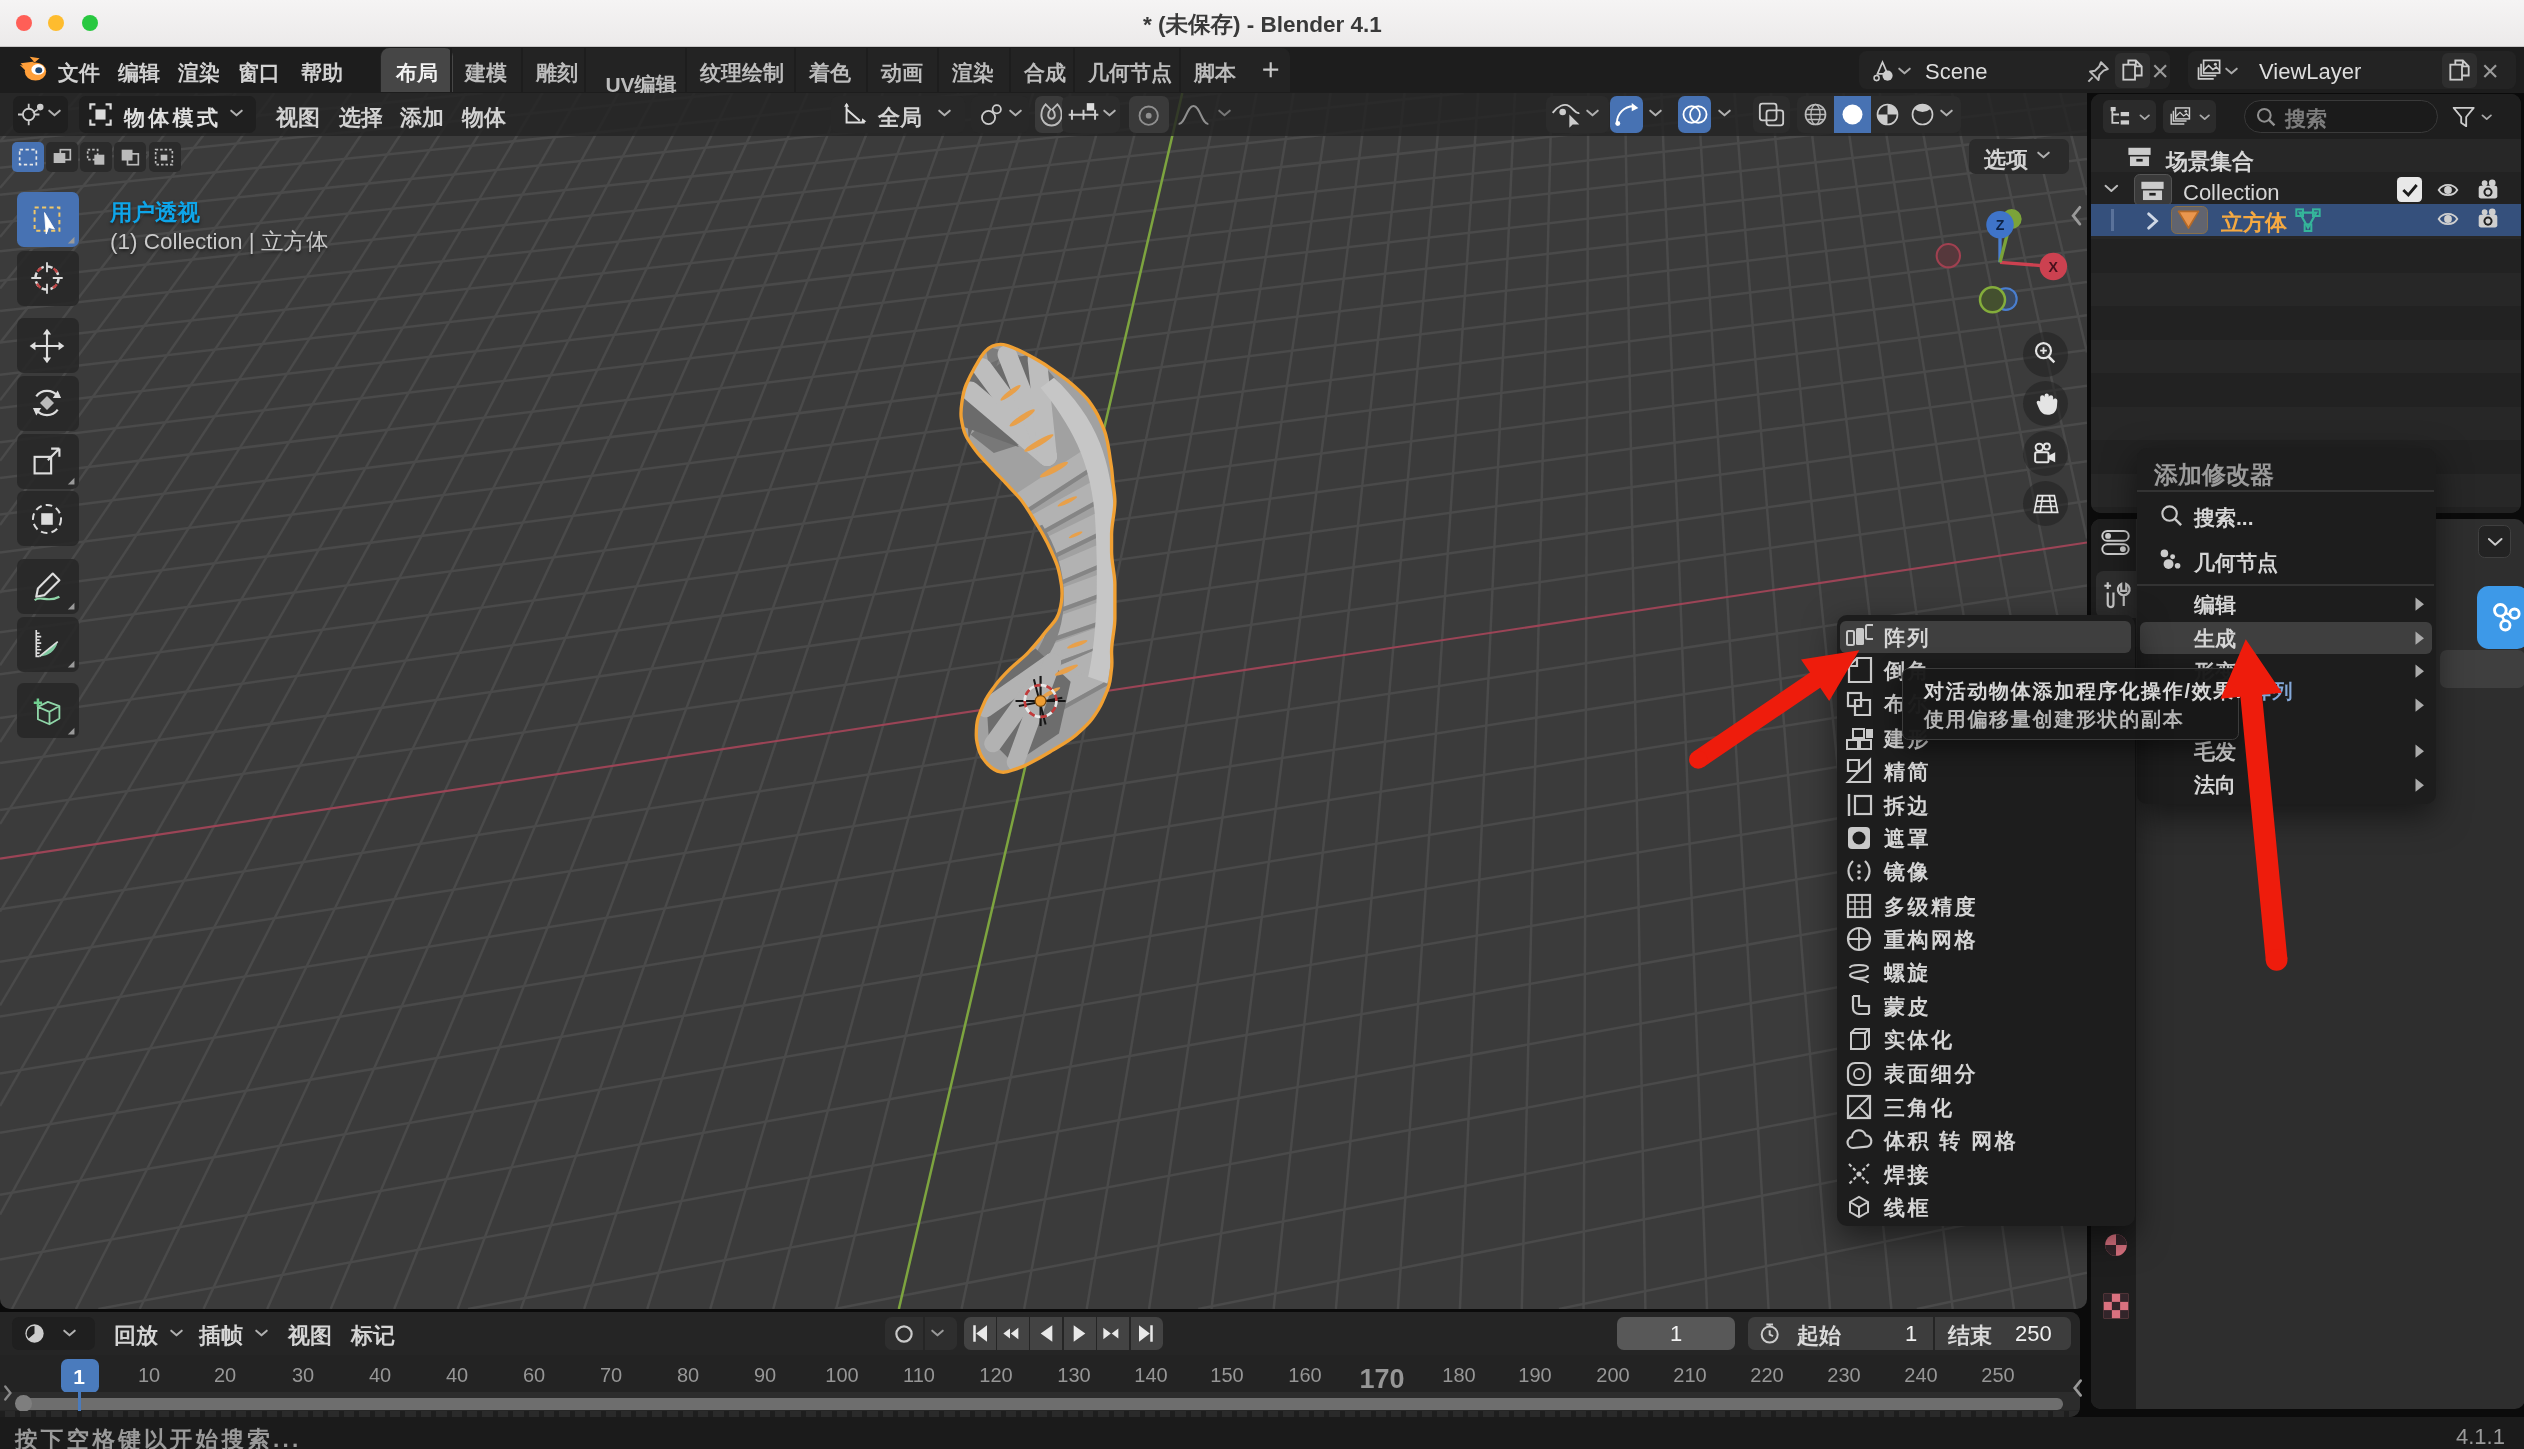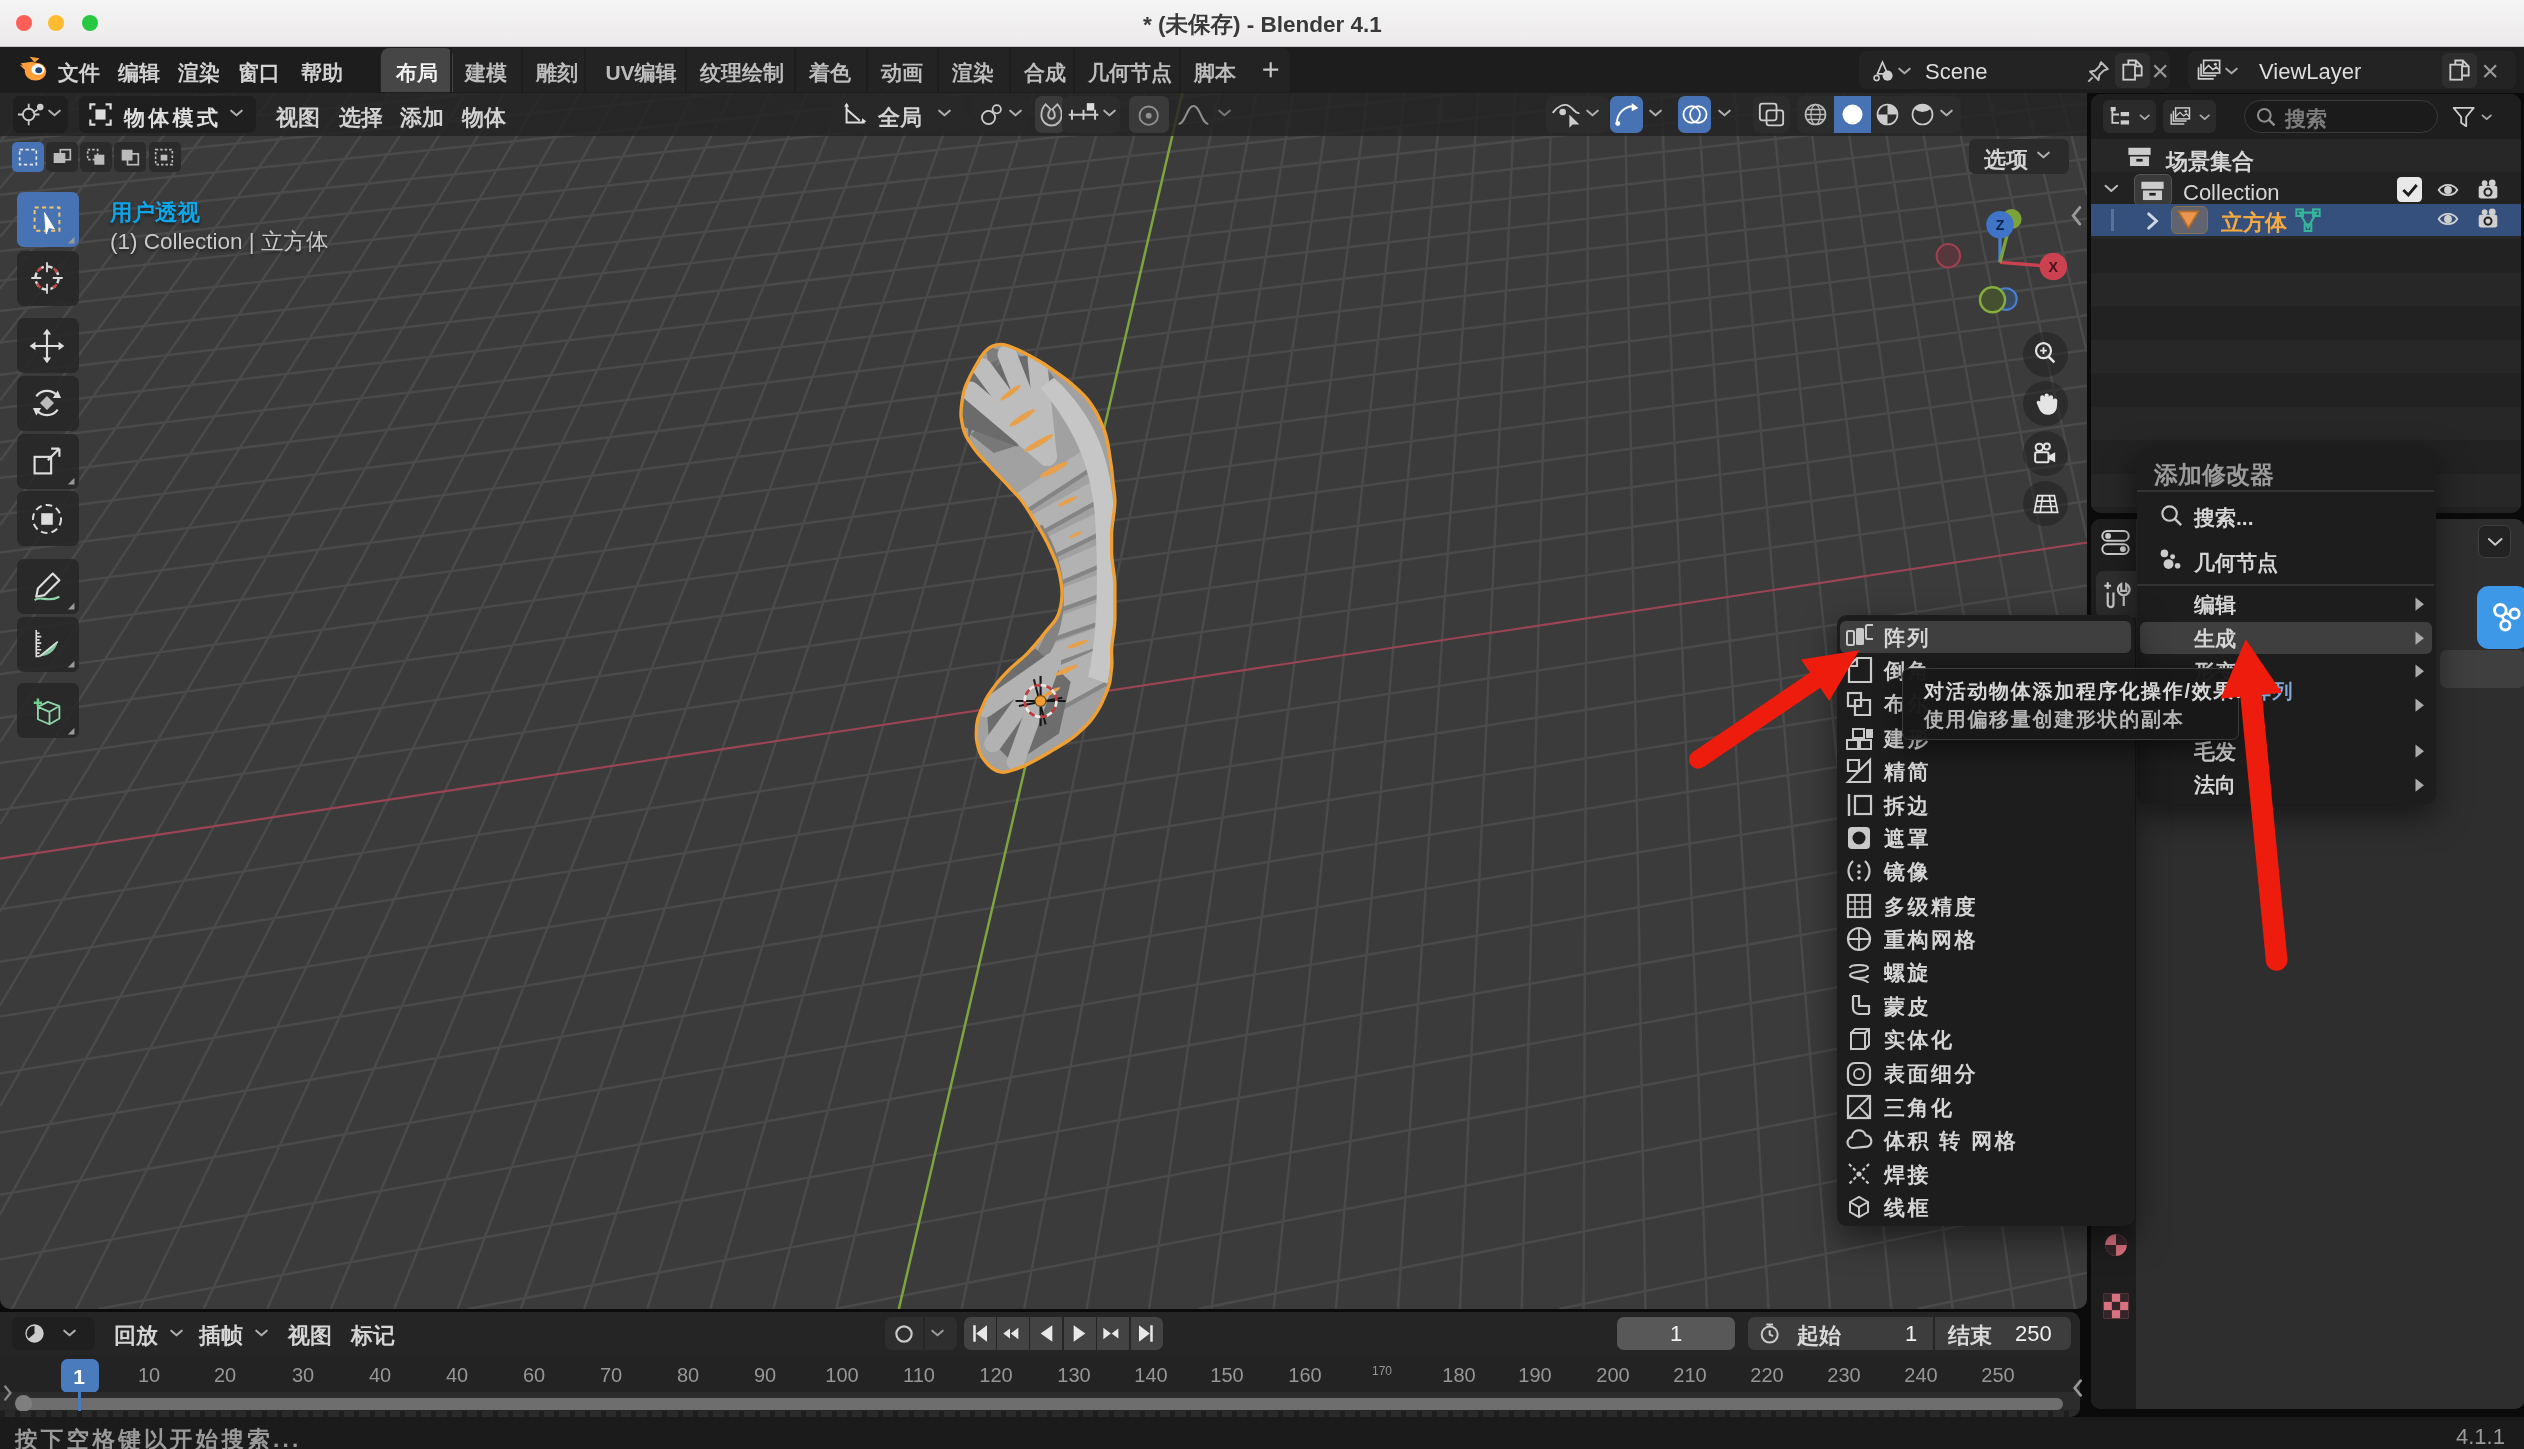--- a/index.html
+++ b/index.html
@@ -27,21 +27,21 @@
 <div class="a tx" style="left:259px;top:59px;transform:translateX(-50%)">窗口</div>
 <div class="a tx" style="left:322px;top:59px;transform:translateX(-50%)">帮助</div>
 <div class="a" style="left:380px;top:48px;width:910px;height:44px;background:#232323;border-radius:8.3px 8.3px 0 0"></div>
 <div class="a" style="left:381px;top:48px;width:72px;height:44px;background:#464646;border-radius:8.3px 8.3px 0 0"></div>
 <div class="a tx" style="left:417px;top:59px;transform:translateX(-50%);color:#f1f1f1">布局</div>
 <div class="a" style="left:450px;top:48px;width:1.7px;height:44px;background:#1d1d1d"></div>
 <div class="a tx" style="left:486px;top:59px;transform:translateX(-50%);color:#bdbdbd">建模</div>
 <div class="a" style="left:521px;top:48px;width:1.7px;height:44px;background:#1d1d1d"></div>
 <div class="a tx" style="left:557px;top:59px;transform:translateX(-50%);color:#bdbdbd">雕刻</div>
 <div class="a" style="left:584px;top:48px;width:1.7px;height:44px;background:#1d1d1d"></div>
-<div class="a tx" style="left:641px;top:59px;transform:translateX(-50%);color:#bdbdbd">UV编辑</div>
+<div class="a tx" style="left:641px;top:71px;transform:translateX(-50%);color:#bdbdbd">UV编辑</div>
 <div class="a" style="left:685px;top:48px;width:1.7px;height:44px;background:#1d1d1d"></div>
 <div class="a tx" style="left:742px;top:59px;transform:translateX(-50%);color:#bdbdbd">纹理绘制</div>
 <div class="a" style="left:794px;top:48px;width:1.7px;height:44px;background:#1d1d1d"></div>
 <div class="a tx" style="left:830px;top:59px;transform:translateX(-50%);color:#bdbdbd">着色</div>
 <div class="a" style="left:866px;top:48px;width:1.7px;height:44px;background:#1d1d1d"></div>
 <div class="a tx" style="left:902px;top:59px;transform:translateX(-50%);color:#bdbdbd">动画</div>
 <div class="a" style="left:937px;top:48px;width:1.7px;height:44px;background:#1d1d1d"></div>
 <div class="a tx" style="left:973px;top:59px;transform:translateX(-50%);color:#bdbdbd">渲染</div>
 <div class="a" style="left:1009px;top:48px;width:1.7px;height:44px;background:#1d1d1d"></div>
 <div class="a tx" style="left:1045px;top:59px;transform:translateX(-50%);color:#bdbdbd">合成</div>
@@ -731,21 +731,21 @@
 <div class="a" style="left:611px;top:52px;transform:translateX(-50%);font-size:20px;color:#969696;font-weight:400">70</div>
 <div class="a" style="left:688px;top:52px;transform:translateX(-50%);font-size:20px;color:#969696;font-weight:400">80</div>
 <div class="a" style="left:765px;top:52px;transform:translateX(-50%);font-size:20px;color:#969696;font-weight:400">90</div>
 <div class="a" style="left:842px;top:52px;transform:translateX(-50%);font-size:20px;color:#969696;font-weight:400">100</div>
 <div class="a" style="left:919px;top:52px;transform:translateX(-50%);font-size:20px;color:#969696;font-weight:400">110</div>
 <div class="a" style="left:996px;top:52px;transform:translateX(-50%);font-size:20px;color:#969696;font-weight:400">120</div>
 <div class="a" style="left:1074px;top:52px;transform:translateX(-50%);font-size:20px;color:#969696;font-weight:400">130</div>
 <div class="a" style="left:1151px;top:52px;transform:translateX(-50%);font-size:20px;color:#969696;font-weight:400">140</div>
 <div class="a" style="left:1227px;top:52px;transform:translateX(-50%);font-size:20px;color:#969696;font-weight:400">150</div>
 <div class="a" style="left:1305px;top:52px;transform:translateX(-50%);font-size:20px;color:#969696;font-weight:400">160</div>
-<div class="a" style="left:1382px;top:52px;transform:translateX(-50%);font-size:12px;color:#969696;font-weight:400">170</div>
+<div class="a" style="left:1382px;top:52px;transform:translateX(-50%);font-size:27px;color:#969696;font-weight:700">170</div>
 <div class="a" style="left:1459px;top:52px;transform:translateX(-50%);font-size:20px;color:#969696;font-weight:400">180</div>
 <div class="a" style="left:1535px;top:52px;transform:translateX(-50%);font-size:20px;color:#969696;font-weight:400">190</div>
 <div class="a" style="left:1613px;top:52px;transform:translateX(-50%);font-size:20px;color:#969696;font-weight:400">200</div>
 <div class="a" style="left:1690px;top:52px;transform:translateX(-50%);font-size:20px;color:#969696;font-weight:400">210</div>
 <div class="a" style="left:1767px;top:52px;transform:translateX(-50%);font-size:20px;color:#969696;font-weight:400">220</div>
 <div class="a" style="left:1844px;top:52px;transform:translateX(-50%);font-size:20px;color:#969696;font-weight:400">230</div>
 <div class="a" style="left:1921px;top:52px;transform:translateX(-50%);font-size:20px;color:#969696;font-weight:400">240</div>
 <div class="a" style="left:1998px;top:52px;transform:translateX(-50%);font-size:20px;color:#969696;font-weight:400">250</div>
 <div class="a" style="left:61px;top:47px;width:38px;height:34px;background:#4a7bbd;border-radius:6.7px"></div>
 <div class="a" style="left:79px;top:53px;transform:translateX(-50%);font-size:21px;color:#fff">1</div>

